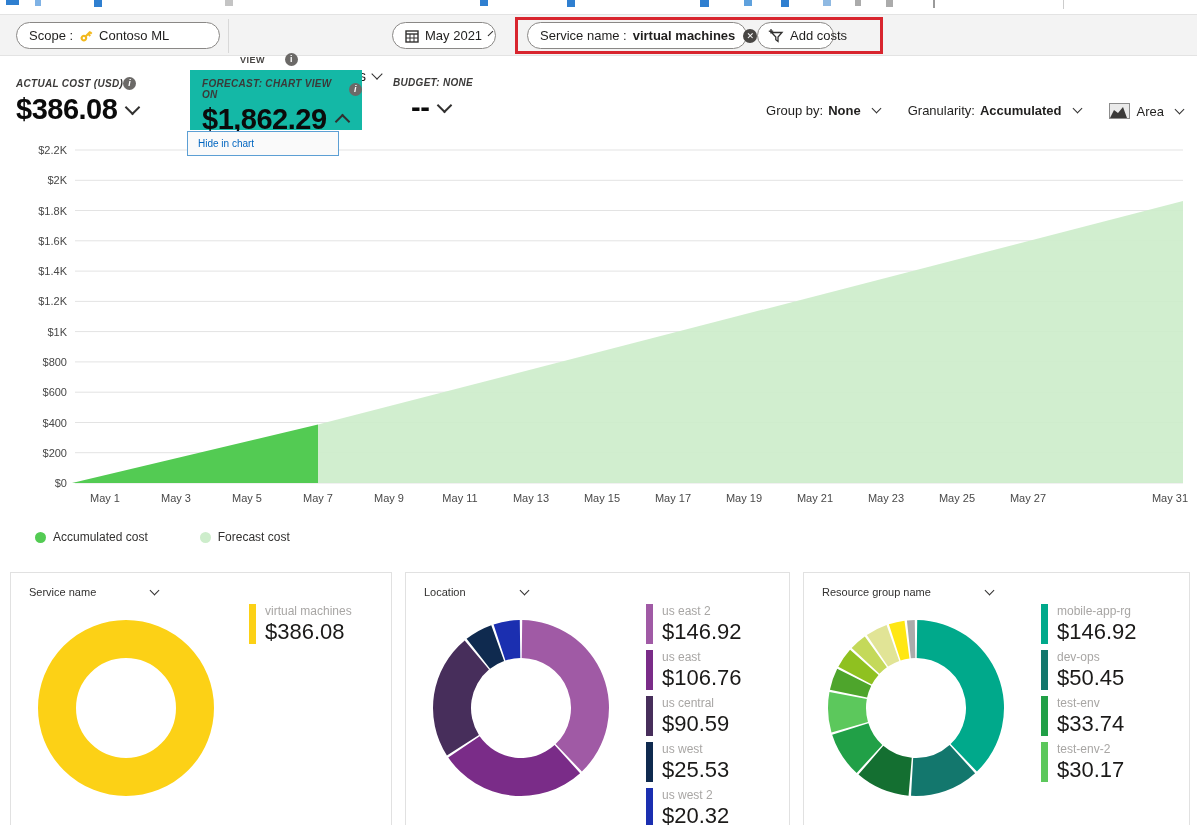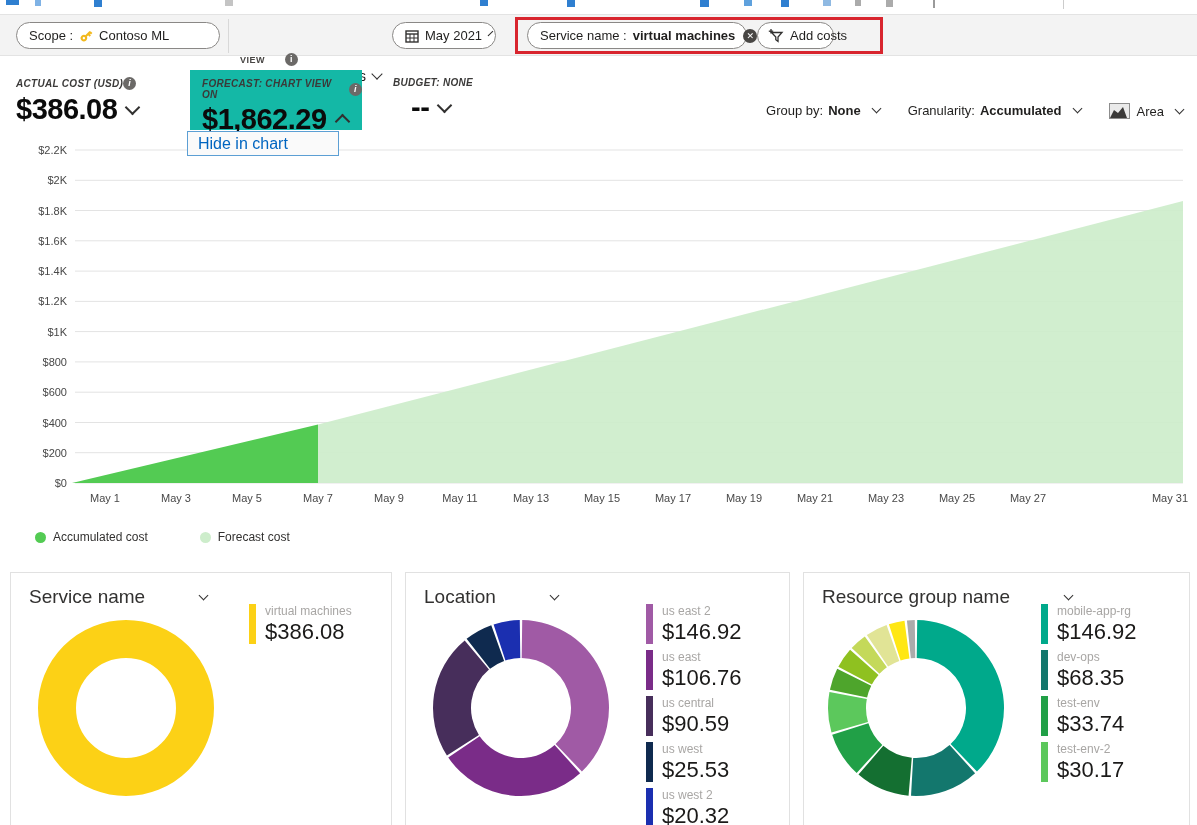--- a/index.html
+++ b/index.html
@@ -35,36 +35,36 @@
     border:3px solid #d8252e;box-sizing:border-box;pointer-events:none;z-index:30;}
   
   .kpi-label{font-size:10px;font-weight:bold;letter-spacing:.3px;color:#3b3a39;display:flex;align-items:center;gap:0;font-style:italic;}
   .kpi-value{font-size:29px;font-weight:600;color:#0b0b0b;letter-spacing:-.5px;display:flex;align-items:center;margin-top:3px;cursor:pointer;}
   .kpi-actual{position:absolute;left:16px;top:77px;}
   .kpi-forecast{position:absolute;left:190px;top:70px;width:172px;height:60px;background:#14b8a6;
     padding:8px 0 0 12px;box-sizing:border-box;}
   .kpi-budget{position:absolute;left:393px;top:77px;text-align:center;}
   .kpi-budget .kpi-value{margin-left:18px;}
   .flyout{position:absolute;left:187px;top:131px;width:152px;height:25px;background:#fafafa;
-    border:1px solid #5c9fd4;box-sizing:border-box;font-size:16px;color:#0065c0;
+    border:1px solid #5c9fd4;box-sizing:border-box;font-size:10px;color:#0065c0;
     line-height:23px;padding-left:10px;z-index:20;cursor:pointer;}
   
   .controls{position:absolute;top:103px;right:14px;display:flex;gap:28px;font-size:13px;color:#201f1e;align-items:flex-start;}
   .ctrl{display:flex;align-items:center;gap:5px;cursor:pointer;white-space:nowrap;}
   .area-ic{display:inline-flex;width:19px;height:14px;border:1px solid #8d8d8d;background:#eaeaea;
     align-items:flex-end;overflow:hidden;margin-right:2px;}
   
   .main-chart{position:absolute;left:0;top:140px;}
   .ax{font-size:11px;fill:#484848;}
   .chart-legend{position:absolute;left:35px;top:530px;display:flex;gap:52px;font-size:12px;color:#323130;}
   .chart-legend .li{display:flex;align-items:center;gap:7px;}
   .dot{width:11px;height:11px;border-radius:50%;flex:none;}
   
   .card{position:absolute;top:572px;height:300px;background:#fff;border:1px solid #e1e1e1;box-sizing:border-box;}
-  .card-h{position:absolute;left:18px;top:13px;font-size:19px;color:#323130;display:flex;align-items:center;cursor:pointer;gap:48px;}
+  .card-h{position:absolute;left:18px;top:13px;font-size:11px;color:#323130;display:flex;align-items:center;cursor:pointer;gap:48px;}
   .donut{position:absolute;top:46px;}
   .dlegend{position:absolute;top:31px;width:150px;}
   .dlegend .item{display:flex;margin-bottom:6px;}
   .dlegend .bar{width:7px;flex:none;}
   .dlegend .txt{padding-left:9px;}
   .dlegend .lab{font-size:12px;color:#a8a6a4;line-height:15px;}
   .dlegend .val{font-size:22px;color:#1b1a19;line-height:25px;}
 </style>
 </head>
 <body>
@@ -346,21 +346,21 @@
         <span class="bar" style="background:#00a98b"></span>
         <span class="txt">
           <div class="lab">mobile-app-rg</div>
           <div class="val">$146.92</div>
         </span>
       </div>
       <div class="item">
         <span class="bar" style="background:#13776d"></span>
         <span class="txt">
           <div class="lab">dev-ops</div>
-          <div class="val">$68.35</div>
+          <div class="val">$50.45</div>
         </span>
       </div>
       <div class="item">
         <span class="bar" style="background:#21a047"></span>
         <span class="txt">
           <div class="lab">test-env</div>
           <div class="val">$33.74</div>
         </span>
       </div>
       <div class="item">

